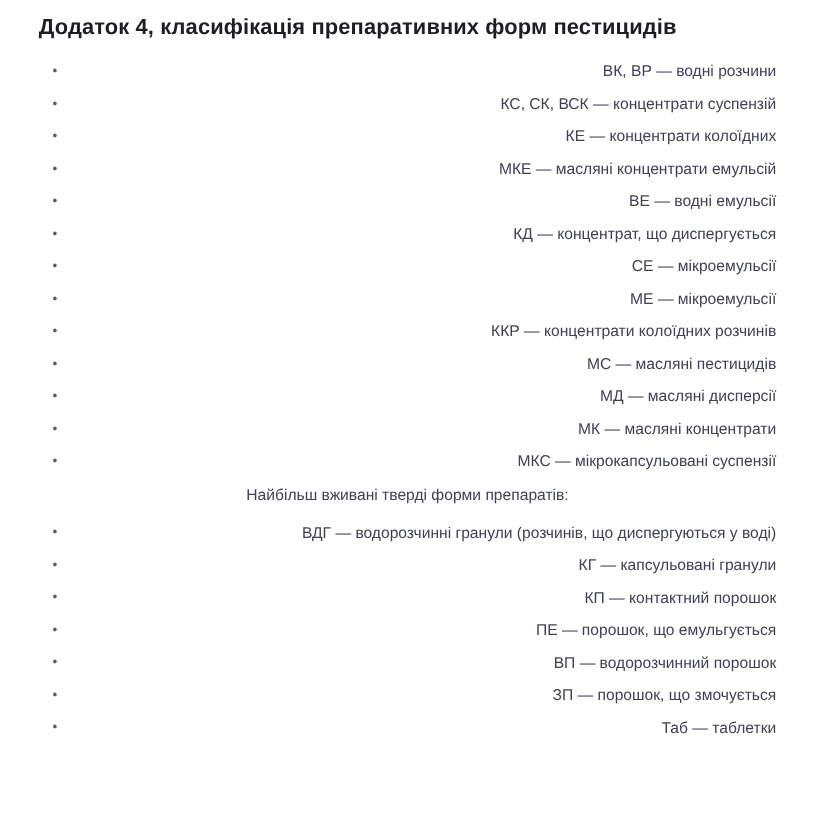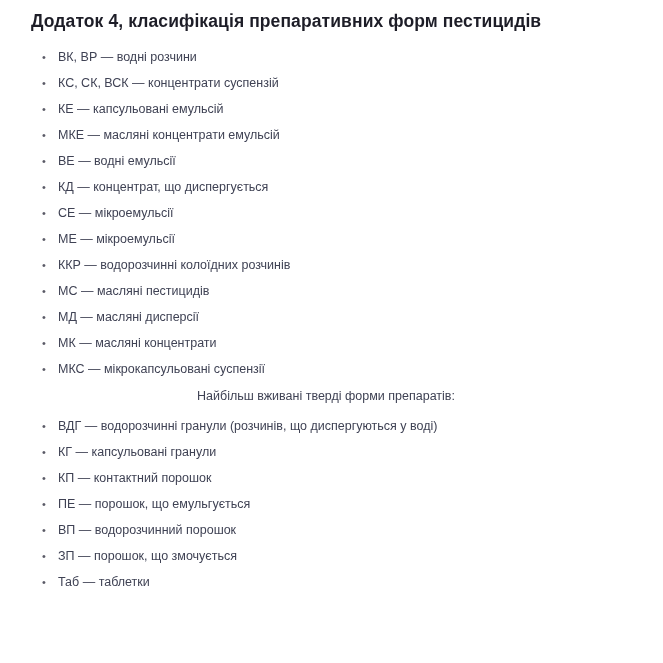--- a/index.html
+++ b/index.html
@@ -47,20 +47,21 @@
   .bullet {
     flex: none;
     width: 16px;
     color: #5a5a66;
     font-size: 11px;
     line-height: 17px;
     text-align: left;
   }
   .li-text {
     flex: 1;
+    text-align: right;
   }
   .solid-intro {
     margin-top: 3px;
     text-align: center;
   }
 </style>
 </head>
 <body>
 
 <div class="doc">
@@ -72,21 +73,21 @@
     <li>
         <span class="bullet">•</span>
         <span class="li-text">ВК, ВР — водні розчини</span>
       </li>
     <li>
         <span class="bullet">•</span>
         <span class="li-text">КС, СК, ВСК — концентрати суспензій</span>
       </li>
     <li>
         <span class="bullet">•</span>
-        <span class="li-text">КЕ — капсульовані емульсій</span>
+        <span class="li-text">КЕ — концентрати колоїдних</span>
       </li>
     <li>
         <span class="bullet">•</span>
         <span class="li-text">МКЕ — масляні концентрати емульсій</span>
       </li>
     <li>
         <span class="bullet">•</span>
         <span class="li-text">ВЕ — водні емульсії</span>
       </li>
     <li>
@@ -96,21 +97,21 @@
     <li>
         <span class="bullet">•</span>
         <span class="li-text">СЕ — мікроемульсії</span>
       </li>
     <li>
         <span class="bullet">•</span>
         <span class="li-text">МЕ — мікроемульсії</span>
       </li>
     <li>
         <span class="bullet">•</span>
-        <span class="li-text">ККР — водорозчинні колоїдних розчинів</span>
+        <span class="li-text">ККР — концентрати колоїдних розчинів</span>
       </li>
     <li>
         <span class="bullet">•</span>
         <span class="li-text">МС — масляні пестицидів</span>
       </li>
     <li>
         <span class="bullet">•</span>
         <span class="li-text">МД — масляні дисперсії</span>
       </li>
     <li>

